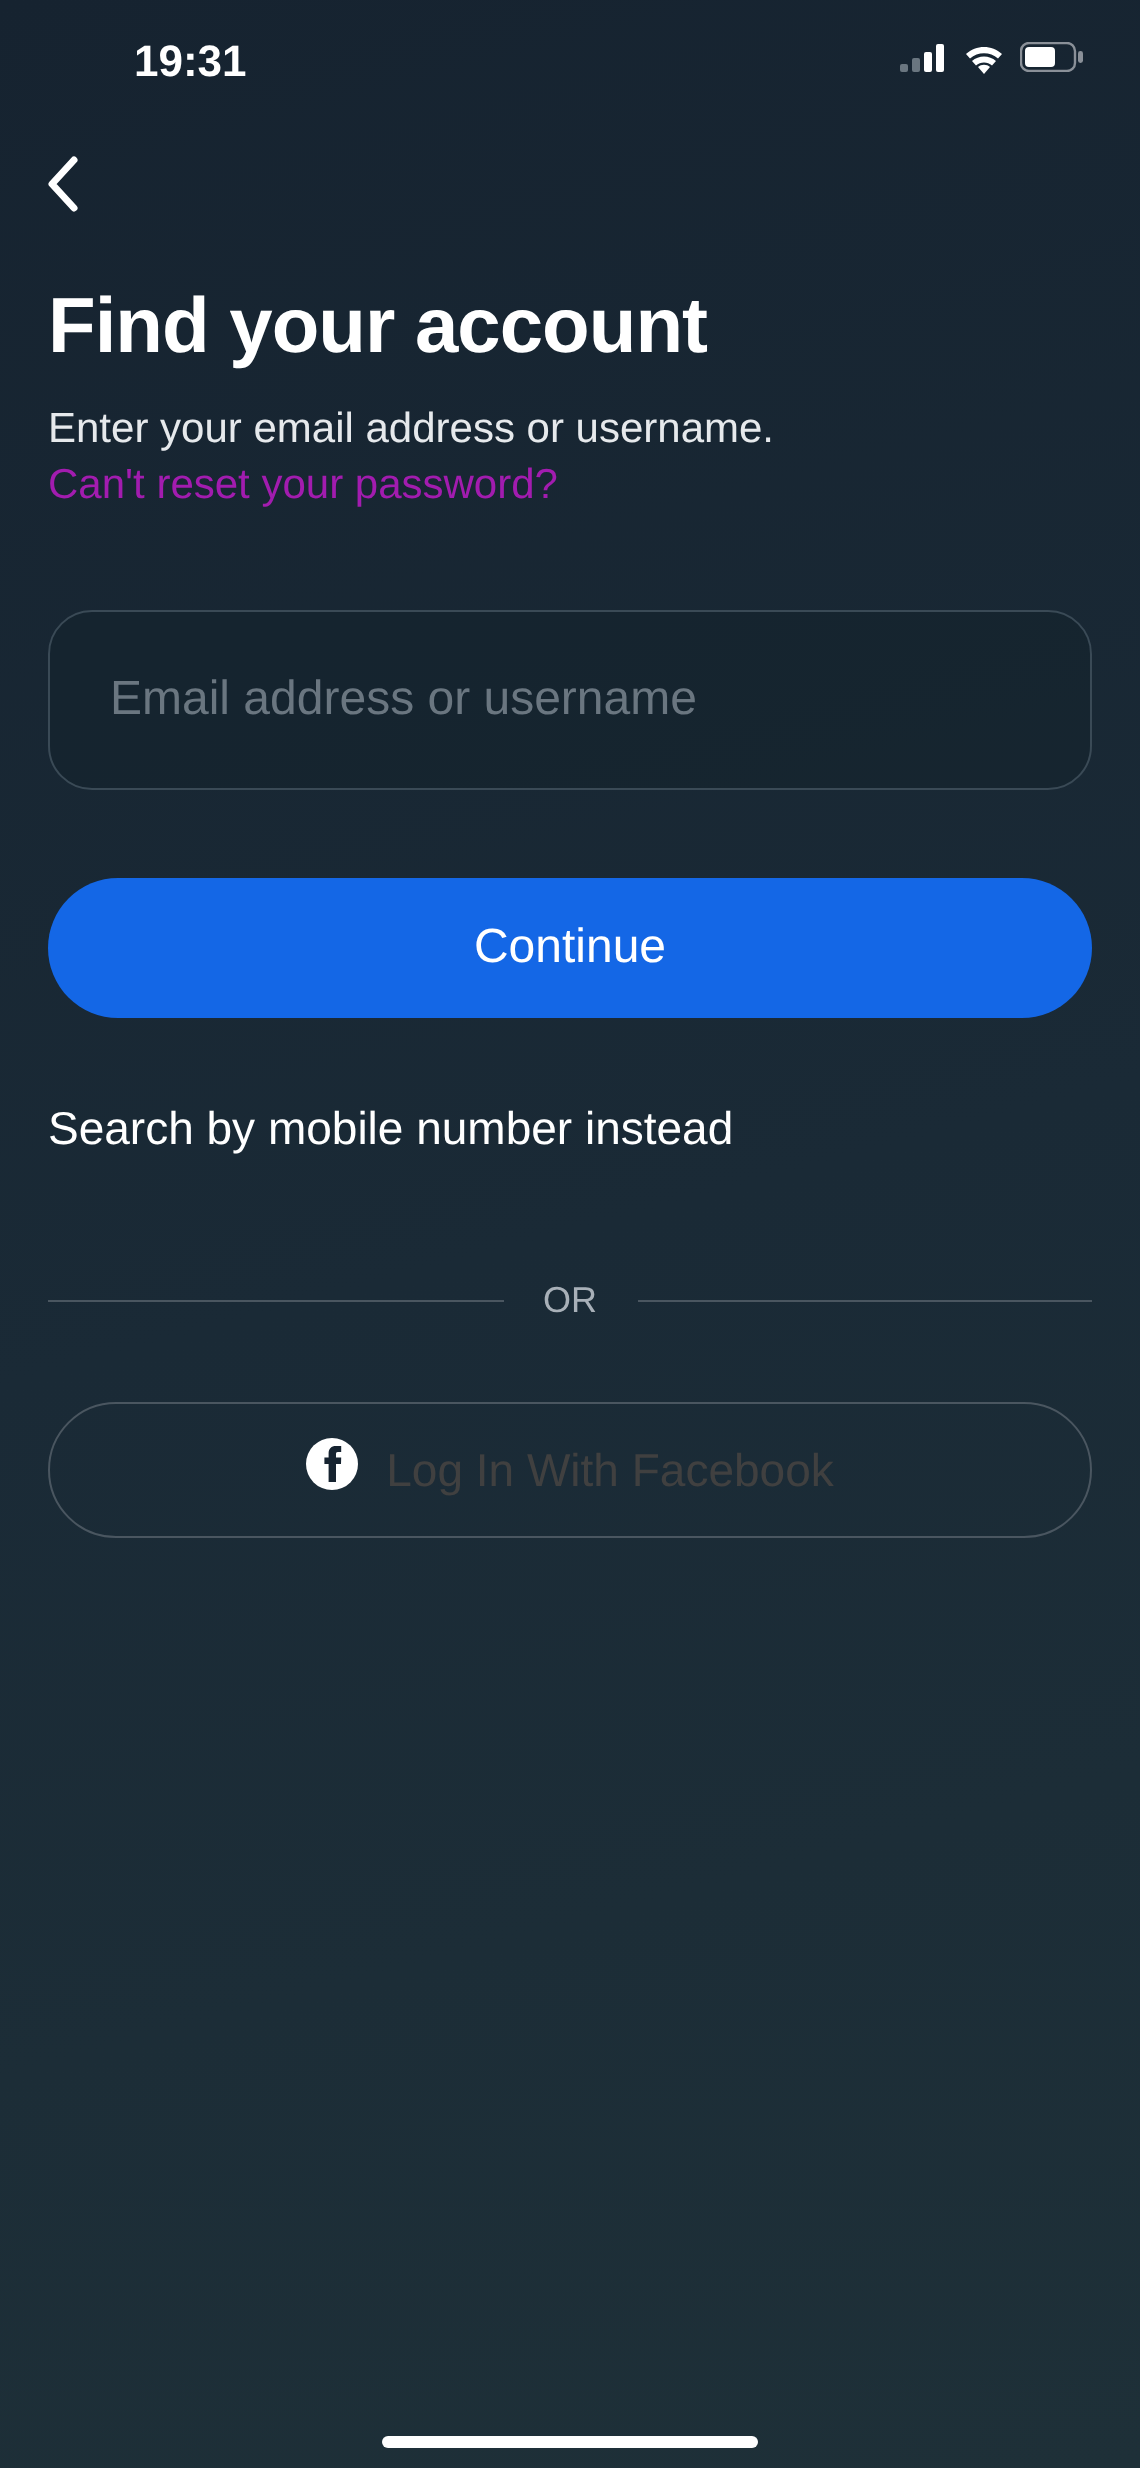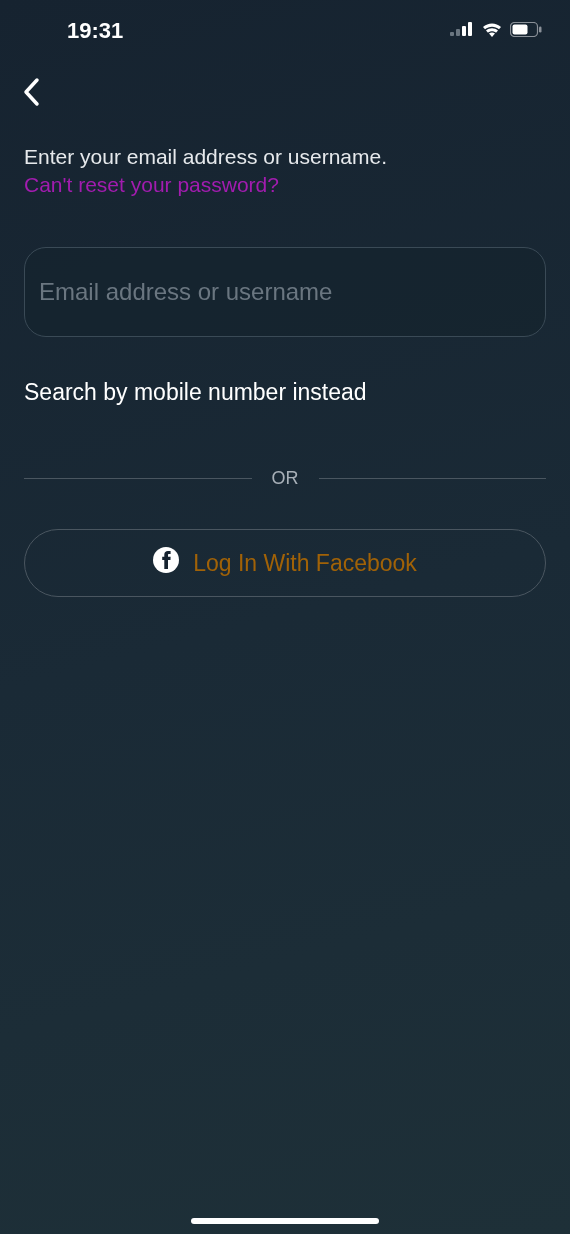--- a/index.html
+++ b/index.html
@@ -68,21 +68,21 @@
       cursor: pointer;
       display: block;
       margin-top: 2px;
     }
     .input-field {
       width: 100%;
       height: 90px;
       background: rgba(20, 35, 45, 0.6);
       border: 1px solid #3a4a56;
       border-radius: 22px;
-      padding: 0 14px;
+      padding: 0 30px;
       font-size: 24px;
       color: #ffffff;
       margin-top: 50px;
       outline: none;
     }
     .input-field::placeholder {
       color: #6a7680;
     }
     .notice {
       font-size: 19px;
@@ -125,21 +125,21 @@
       font-size: 18px;
       color: #a8b0b8;
       font-weight: 500;
     }
     .fb-btn {
       width: 100%;
       height: 68px;
       background: transparent;
       border: 1px solid #4a5660;
       border-radius: 34px;
-      color: #a16207;
+      color: #404040;
       font-size: 23px;
       font-weight: 500;
       cursor: pointer;
       margin-top: 40px;
       display: flex;
       align-items: center;
       justify-content: center;
       gap: 14px;
     }
     .home-indicator {
@@ -188,26 +188,28 @@
   <div class="back-btn">
     <span>
       <svg width="18" height="30" viewBox="0 0 18 30">
         <path d="M15 3 L4 15 L15 27" stroke="#ffffff" stroke-width="3.5" fill="none" stroke-linecap="round" stroke-linejoin="round"></path>
       </svg>
     </span>
   </div>
 </div>
 
 <div class="content">
+  <h1 class="title">Find your account</h1>
   <p class="subtitle">Enter your email address or username.</p>
   <a class="reset-link">Can't reset your password?</a>
 
   <input type="text" class="input-field" placeholder="Email address or username" style="">
 
 
+  <button class="continue-btn">Continue</button>
 
   <div class="search-mobile">Search by mobile number instead</div>
 
   <div class="divider-row">
     <div class="divider-line"></div>
     <span class="divider-text">OR</span>
     <div class="divider-line"></div>
   </div>
 
   <button class="fb-btn">

